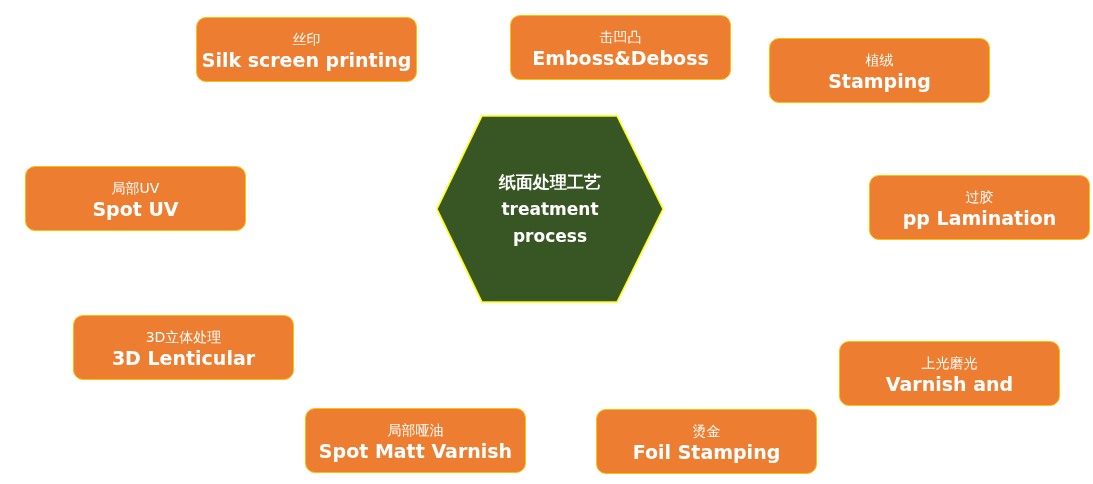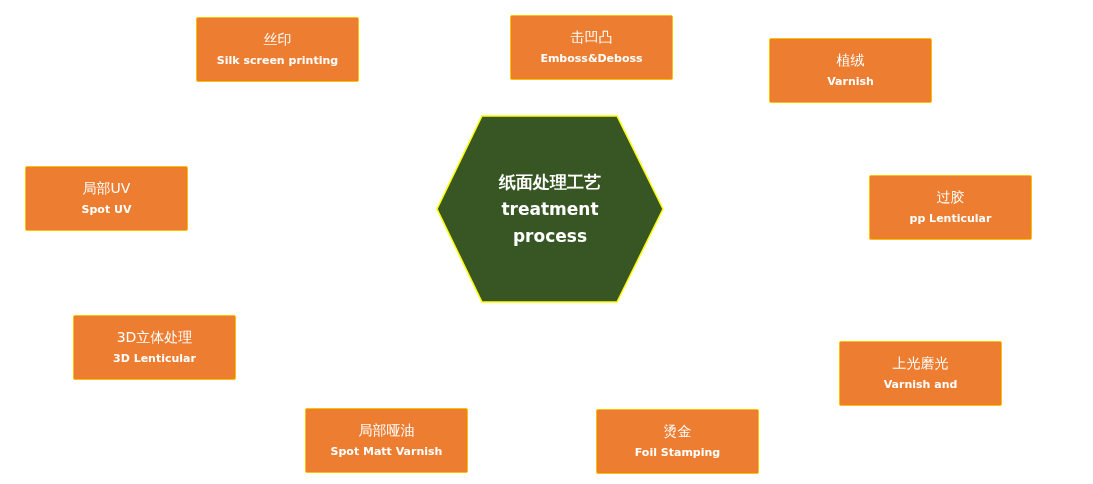--- a/index.html
+++ b/index.html
@@ -3,34 +3,34 @@
   <meta charset="utf-8">
   <style>
     html, body { margin: 0; padding: 0; }
     body {
       width: 1093px; height: 484px; background: #ffffff;
       position: relative; overflow: hidden;
       font-family: "DejaVu Sans", "Liberation Sans", sans-serif;
     }
     .node {
       position: absolute;
-      width: 163px; height: 65px;
+      width: 221px; height: 65px;
       box-sizing: border-box;
       background: #ED7D31;
       border: 1.5px solid #FFC000;
-      border-radius: 2px;
+      border-radius: 10px;
       color: #ffffff;
       display: flex; flex-direction: column;
       align-items: center; justify-content: center;
       text-align: center;
       font-weight: bold;
       line-height: 21px;
     }
     .node .zh { font-size: 14px; font-weight: normal; }
-    .node .en { font-size: 11px; }
+    .node .en { font-size: 19px; }
     .hex-wrap {
       position: absolute; left: 436px; top: 115px;
       width: 228px; height: 179px;
     }
     .hex-wrap svg { position: absolute; left: 0; top: 0; }
     .hex-text {
       position: absolute; left: 0; top: 0; width: 228px; height: 188px;
       display: flex; flex-direction: column; align-items: center; justify-content: center;
       color: #ffffff; font-weight: bold; text-align: center;
       font-size: 17px; line-height: 27px;
@@ -56,31 +56,31 @@
   <div class="en">Silk screen printing</div>
 </div>
 
 <div class="node" style="left:510px; top:15px;">
   <div class="zh">击凹凸</div>
   <div class="en">Emboss&amp;Deboss</div>
 </div>
 
 <div class="node" style="left:769px; top:38px;">
   <div class="zh">植绒</div>
-  <div class="en">Varnish</div>
+  <div class="en">Stamping</div>
 </div>
 
 <div class="node" style="left:25px; top:166px;">
   <div class="zh">局部UV</div>
   <div class="en">Spot UV</div>
 </div>
 
 <div class="node" style="left:869px; top:175px;">
   <div class="zh">过胶</div>
-  <div class="en">pp Lenticular</div>
+  <div class="en">pp Lamination</div>
 </div>
 
 <div class="node" style="left:73px; top:315px;">
   <div class="zh">3D立体处理</div>
   <div class="en">3D Lenticular</div>
 </div>
 
 <div class="node" style="left:823px; top:341px;margin-left:16px;">
   <div class="zh">上光磨光</div>
   <div class="en">Varnish and</div>

